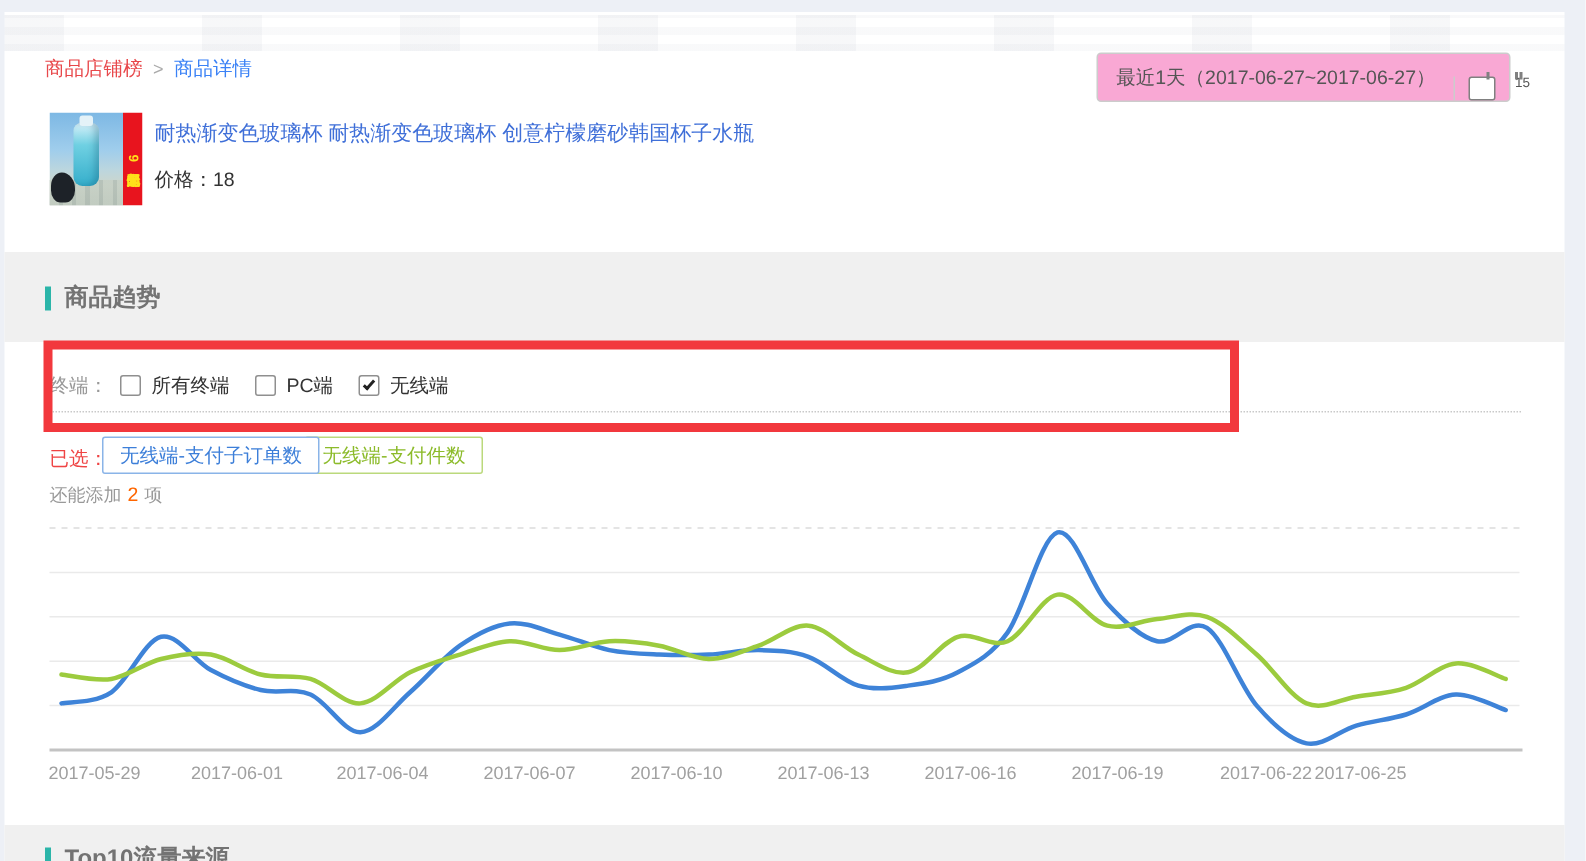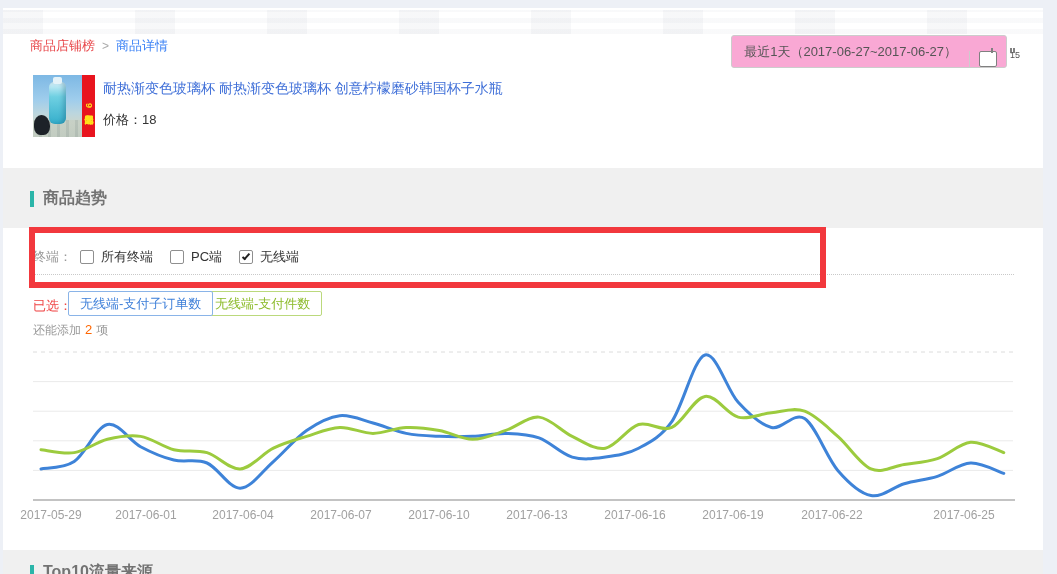--- a/index.html
+++ b/index.html
@@ -80,21 +80,21 @@
     border-radius:2px; font-size:13px; background:#fff; cursor:pointer; white-space:nowrap; }
   .tag-blue { left:65px; color:#3d7fd9; border-color:#8ab4e8; }
   .tag-green { left:200px; color:#8cbb2a; border-color:#bbd97c; }
 
   .remaining { position:absolute; left:30px; top:314px; font-size:12px; color:#999;text-align:center; }
   .remaining .cnt { color:#ff6600; margin:0 4px; font-size:13px; }
 
   
   .chart-wrap { position:absolute; left:0; top:330px; width:1040px; height:178px; }
   .xticks { position:absolute; left:0; top:500px; width:1040px; height:18px; font-size:12px; color:#a0a0a0; }
-  .xticks span { position:absolute; transform:translateX(-50%); white-space:nowrap; }
+  .xticks span { position:absolute; transform:translateX(-50%); white-space:nowrap;margin-left:12px; }
 </style>
 </head>
 <body>
 
 <div class="card">
   <div class="watermark"></div>
 
   <div class="breadcrumb">
     <span class="crumb-root">商品店铺榜</span><span class="crumb-sep">&gt;</span><span class="crumb-cur">商品详情</span>
   </div>
@@ -171,21 +171,21 @@
   <div class="xticks">
     <span style="left:48px">2017-05-29</span>
     <span style="left:143px">2017-06-01</span>
     <span style="left:240px">2017-06-04</span>
     <span style="left:338px">2017-06-07</span>
     <span style="left:436px">2017-06-10</span>
     <span style="left:534px">2017-06-13</span>
     <span style="left:632px">2017-06-16</span>
     <span style="left:730px">2017-06-19</span>
     <span style="left:829px">2017-06-22</span>
-    <span style="left:961px">2017-06-25</span>
+    <span style="left:892px">2017-06-25</span>
   </div>
 
   <div class="band2"></div>
   <div class="sec-h sec-h2">
     <span class="bar"></span>
     <span class="t">Top10流量来源</span>
   </div>
 </div>
 
 </body></html>

